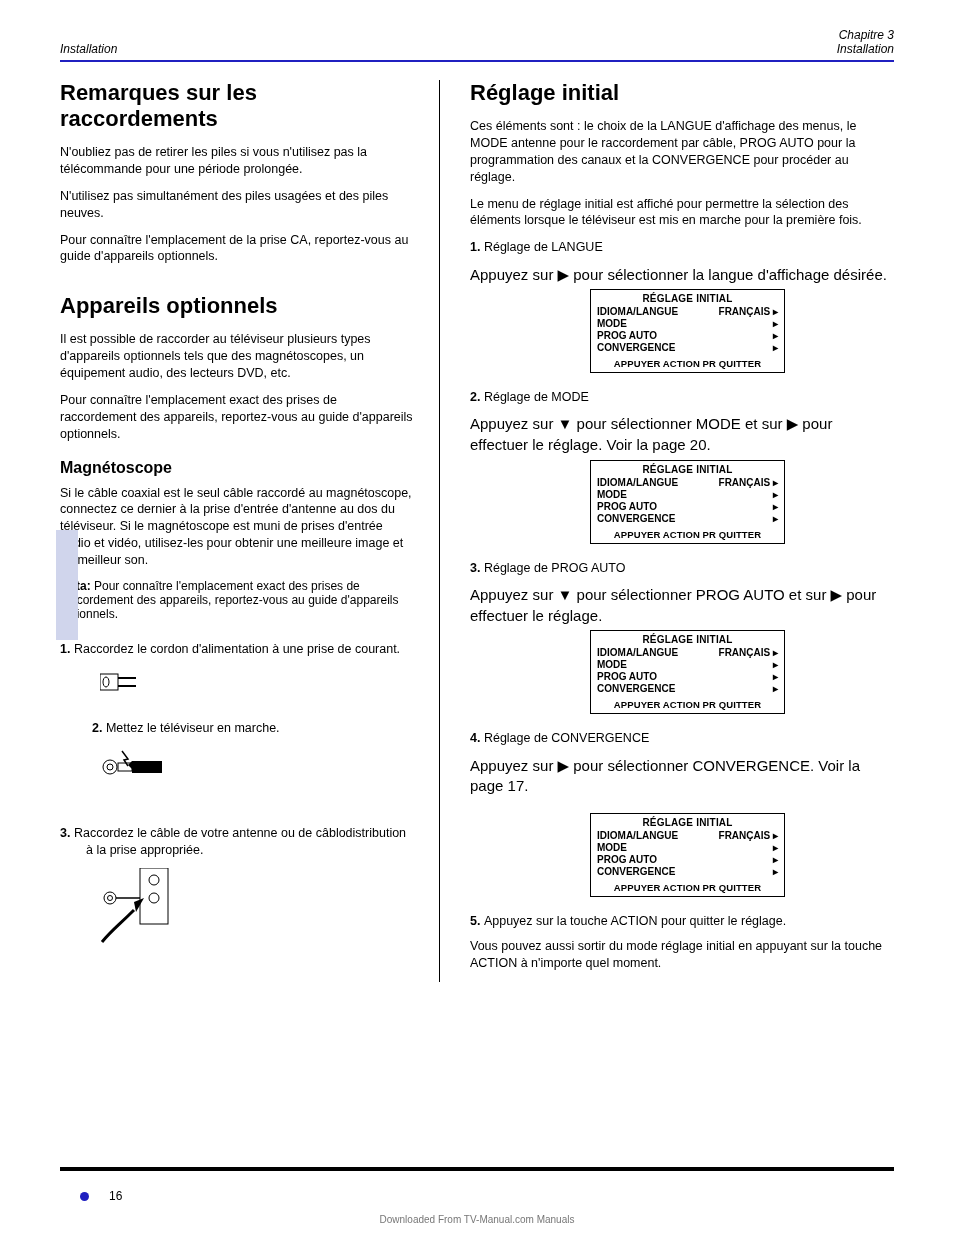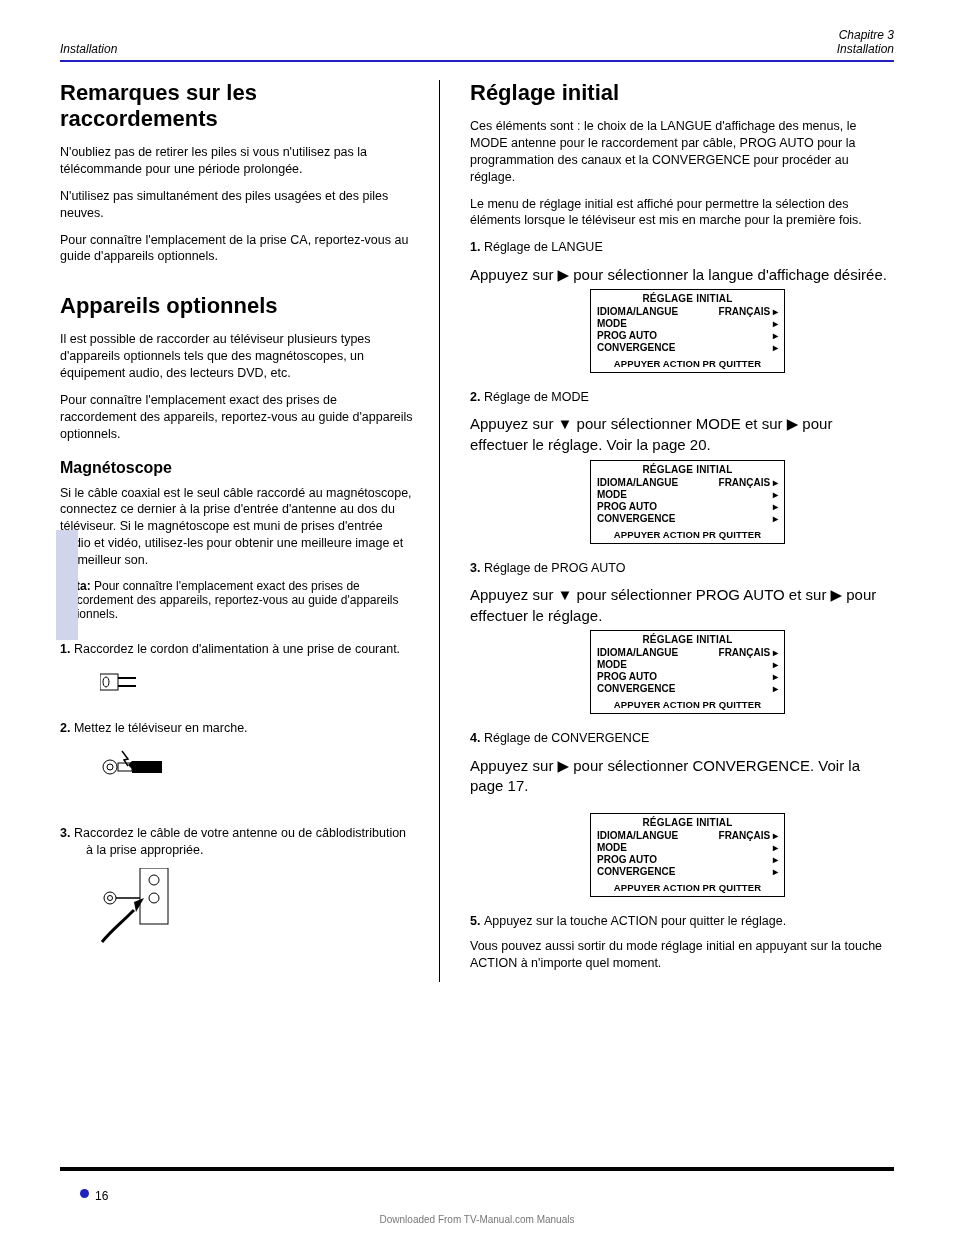--- a/index.html
+++ b/index.html
@@ -24,21 +24,21 @@
 
   .menu-box { border:1px solid #000; width:195px; margin:2px 0 2px 120px; font-family: Arial Narrow, Arial, sans-serif; font-size:10px; font-weight:bold; }
   .menu-title { text-align:center; padding:3px 0 2px 0; letter-spacing:0.2px; }
   .menu-row { display:flex; justify-content:space-between; padding:0 6px 1px 6px; font-weight:bold; font-stretch:condensed; }
   .menu-row span.arrow { font-weight:bold; }
   .menu-footer { text-align:center; padding:4px 0 3px 0; font-size:9.5px; letter-spacing:0.1px; }
   .hl { font-weight:900; }
   .nm { font-weight:bold; }
 
   .footerbar { position:absolute; left:60px; right:60px; bottom:64px; border-top:4px solid #000; }
-  .footnum { position:absolute; left:80px; bottom:32px; font-size:12px; display:flex; align-items:flex-start; gap:6px;}
+  .footnum { position:absolute; left:80px; bottom:32px; font-size:12px; display:flex; align-items:center; gap:20px;}
   .footdisc { width:9px; height:9px; background:#2020c0; border-radius:50%; display:inline-block; }
   .credit { position:absolute; left:0; right:0; bottom:10px; text-align:center; font-size:10px; color:#777; }
 
   .right-step { font-size:12.5px; line-height:1.38; margin-bottom:8px; }
   .right-instr { font-size:15px; line-height:1.38; margin:0 0 4px 0;}
   .section-spacer { height:14px; }
 
   .menu-row .left { }
   .menu-row .val { }
 </style>
@@ -81,21 +81,21 @@
       </div>
       <div class="illus">
         <svg width="60" height="28" viewBox="0 0 60 28">
           <rect x="0" y="6" width="18" height="16" fill="none" stroke="#000" stroke-width="1"></rect>
           <line x1="18" y1="10" x2="36" y2="10" stroke="#000" stroke-width="2"></line>
           <line x1="18" y1="18" x2="36" y2="18" stroke="#000" stroke-width="2"></line>
           <ellipse cx="6" cy="14" rx="3" ry="5" fill="none" stroke="#000"></ellipse>
         </svg>
       </div>
 
-      <div class="step" style="margin-top:24px;">
+      <div class="step" style="margin-top:24px;margin-left:32px;">
         <b>2. </b><span>Mettez le téléviseur en marche.</span>
       </div>
       <div class="illus">
         <svg width="80" height="34" viewBox="0 0 80 34">
           <circle cx="10" cy="20" r="7" fill="none" stroke="#000" stroke-width="1"></circle>
           <circle cx="10" cy="20" r="3" fill="none" stroke="#000"></circle>
           <rect x="18" y="16" width="14" height="8" fill="none" stroke="#000"></rect>
           <rect x="32" y="14" width="30" height="12" fill="#000"></rect>
           <path d="M22 4 l6 8 l-4 1 l4 6" fill="none" stroke="#000" stroke-width="1.5"></path>
           <polygon points="28,18 32,14 32,22" fill="#000"></polygon>

